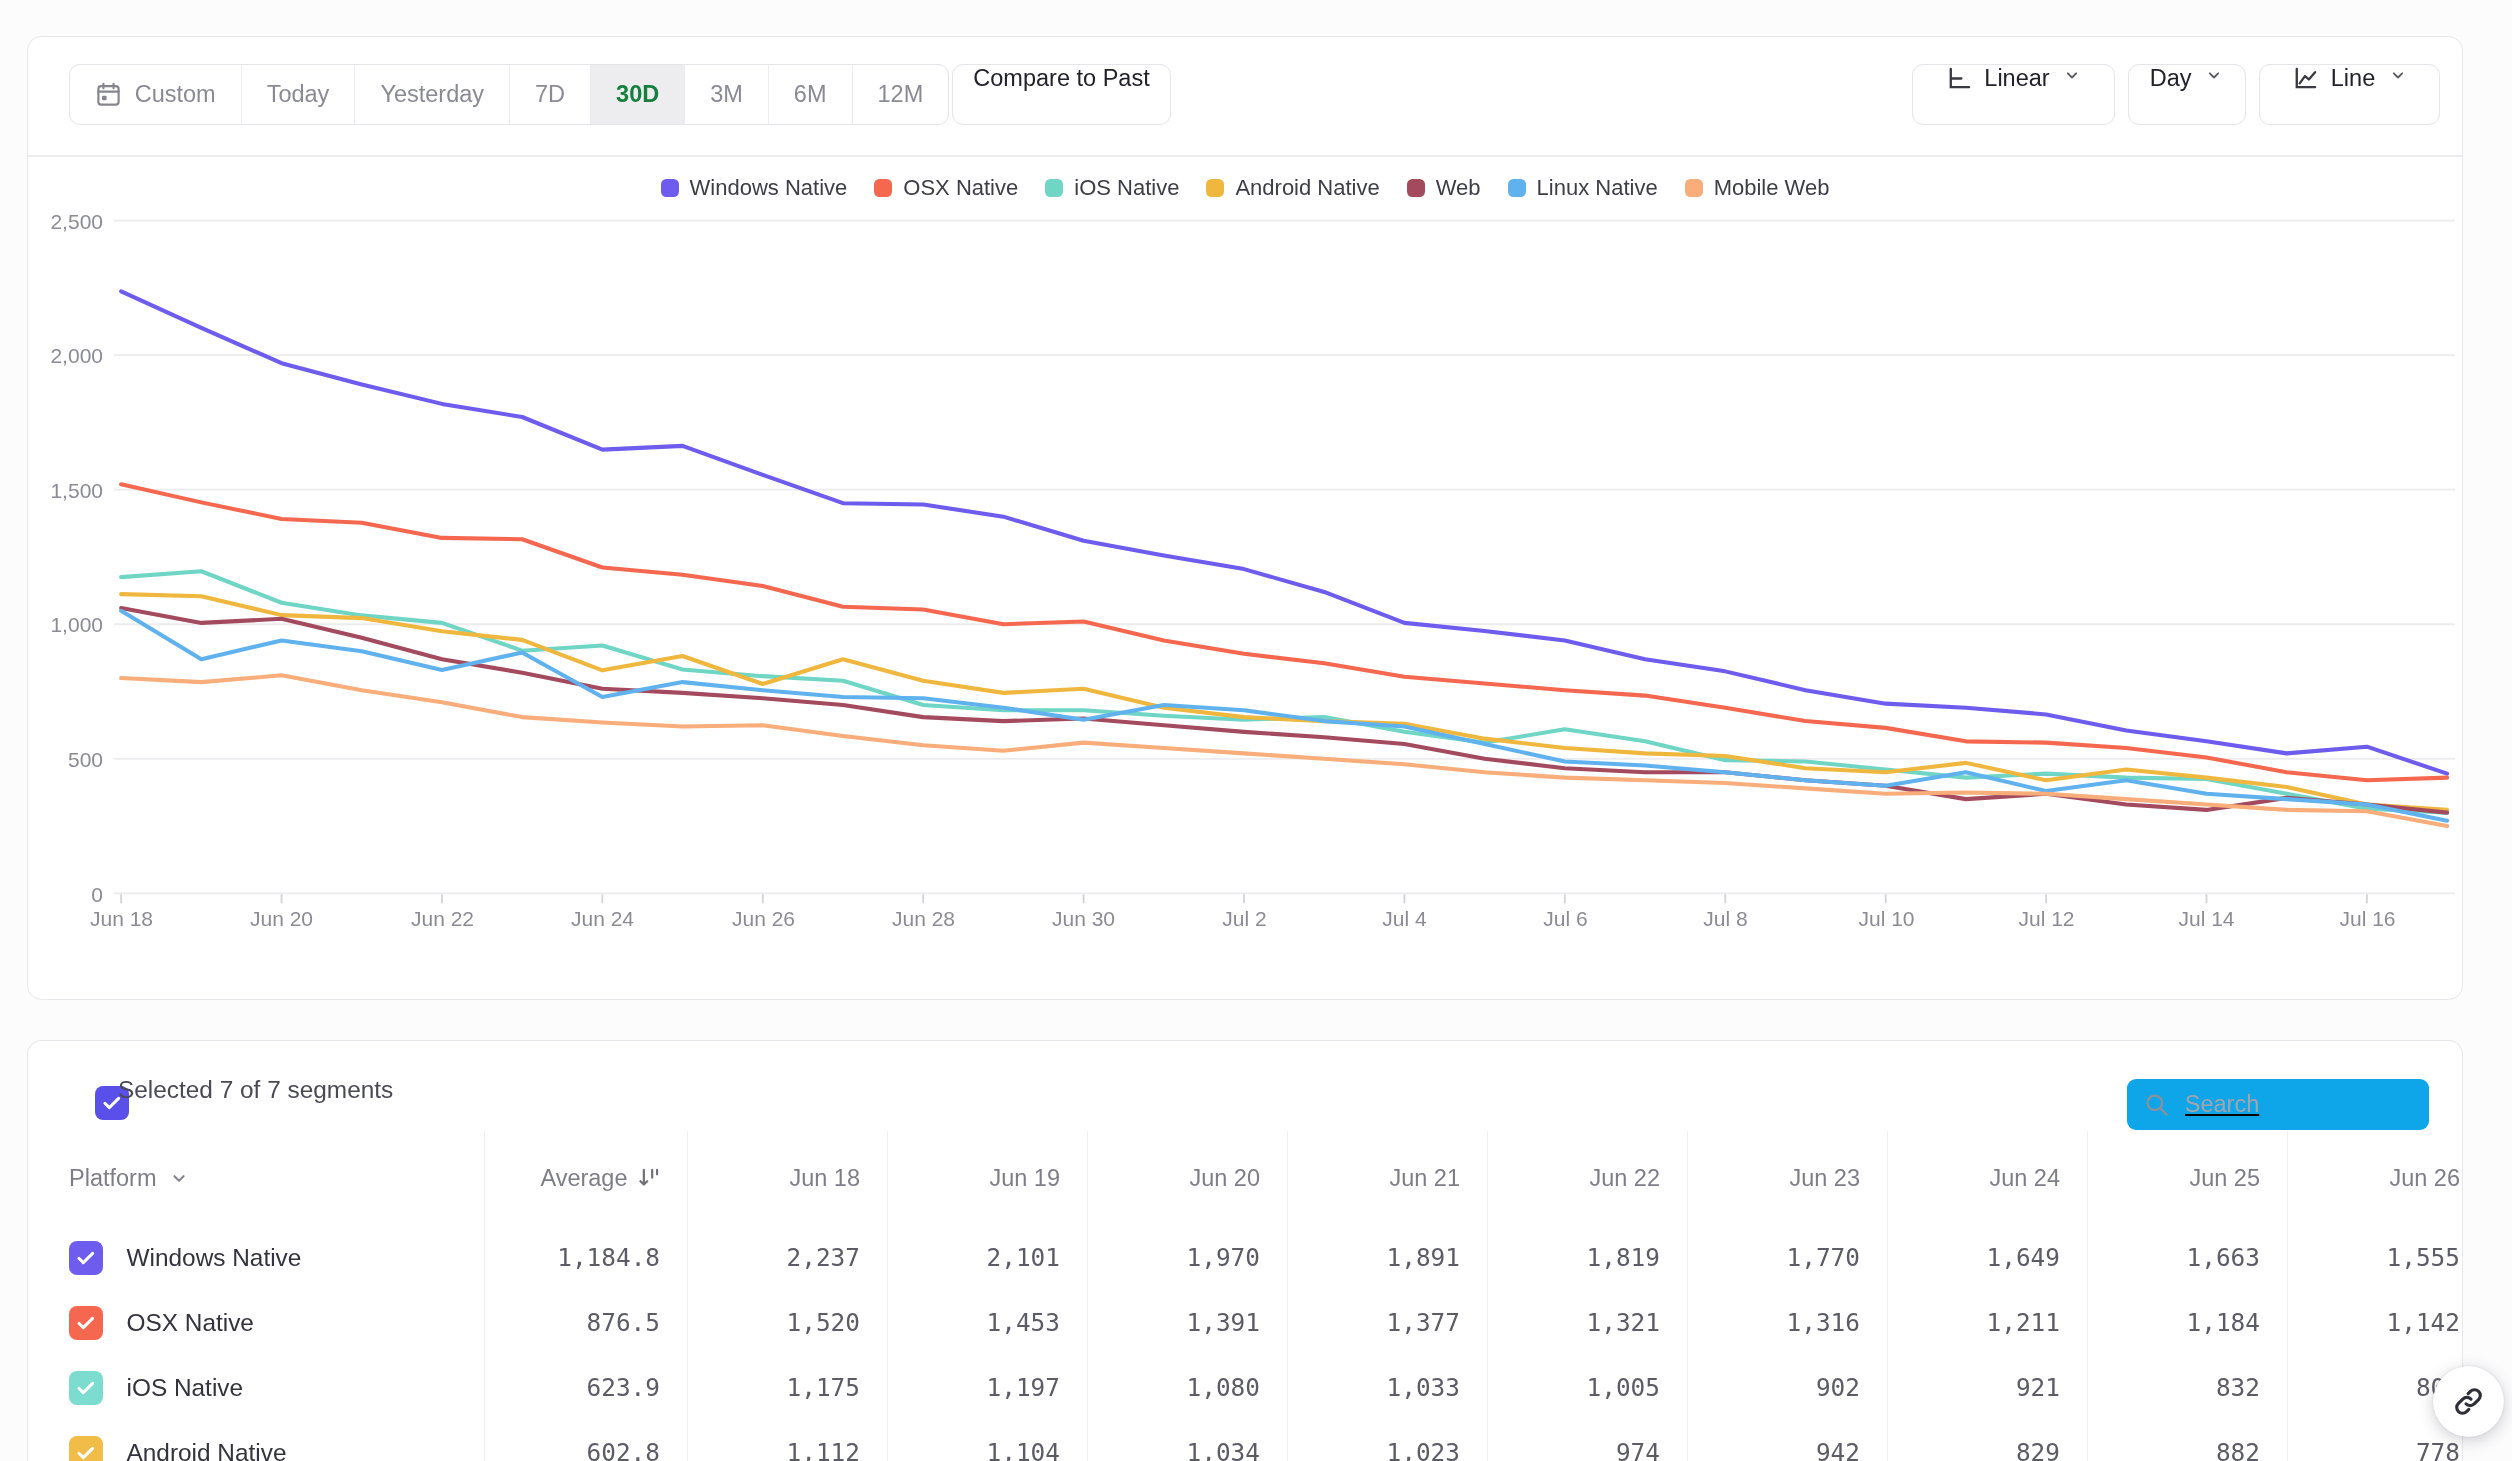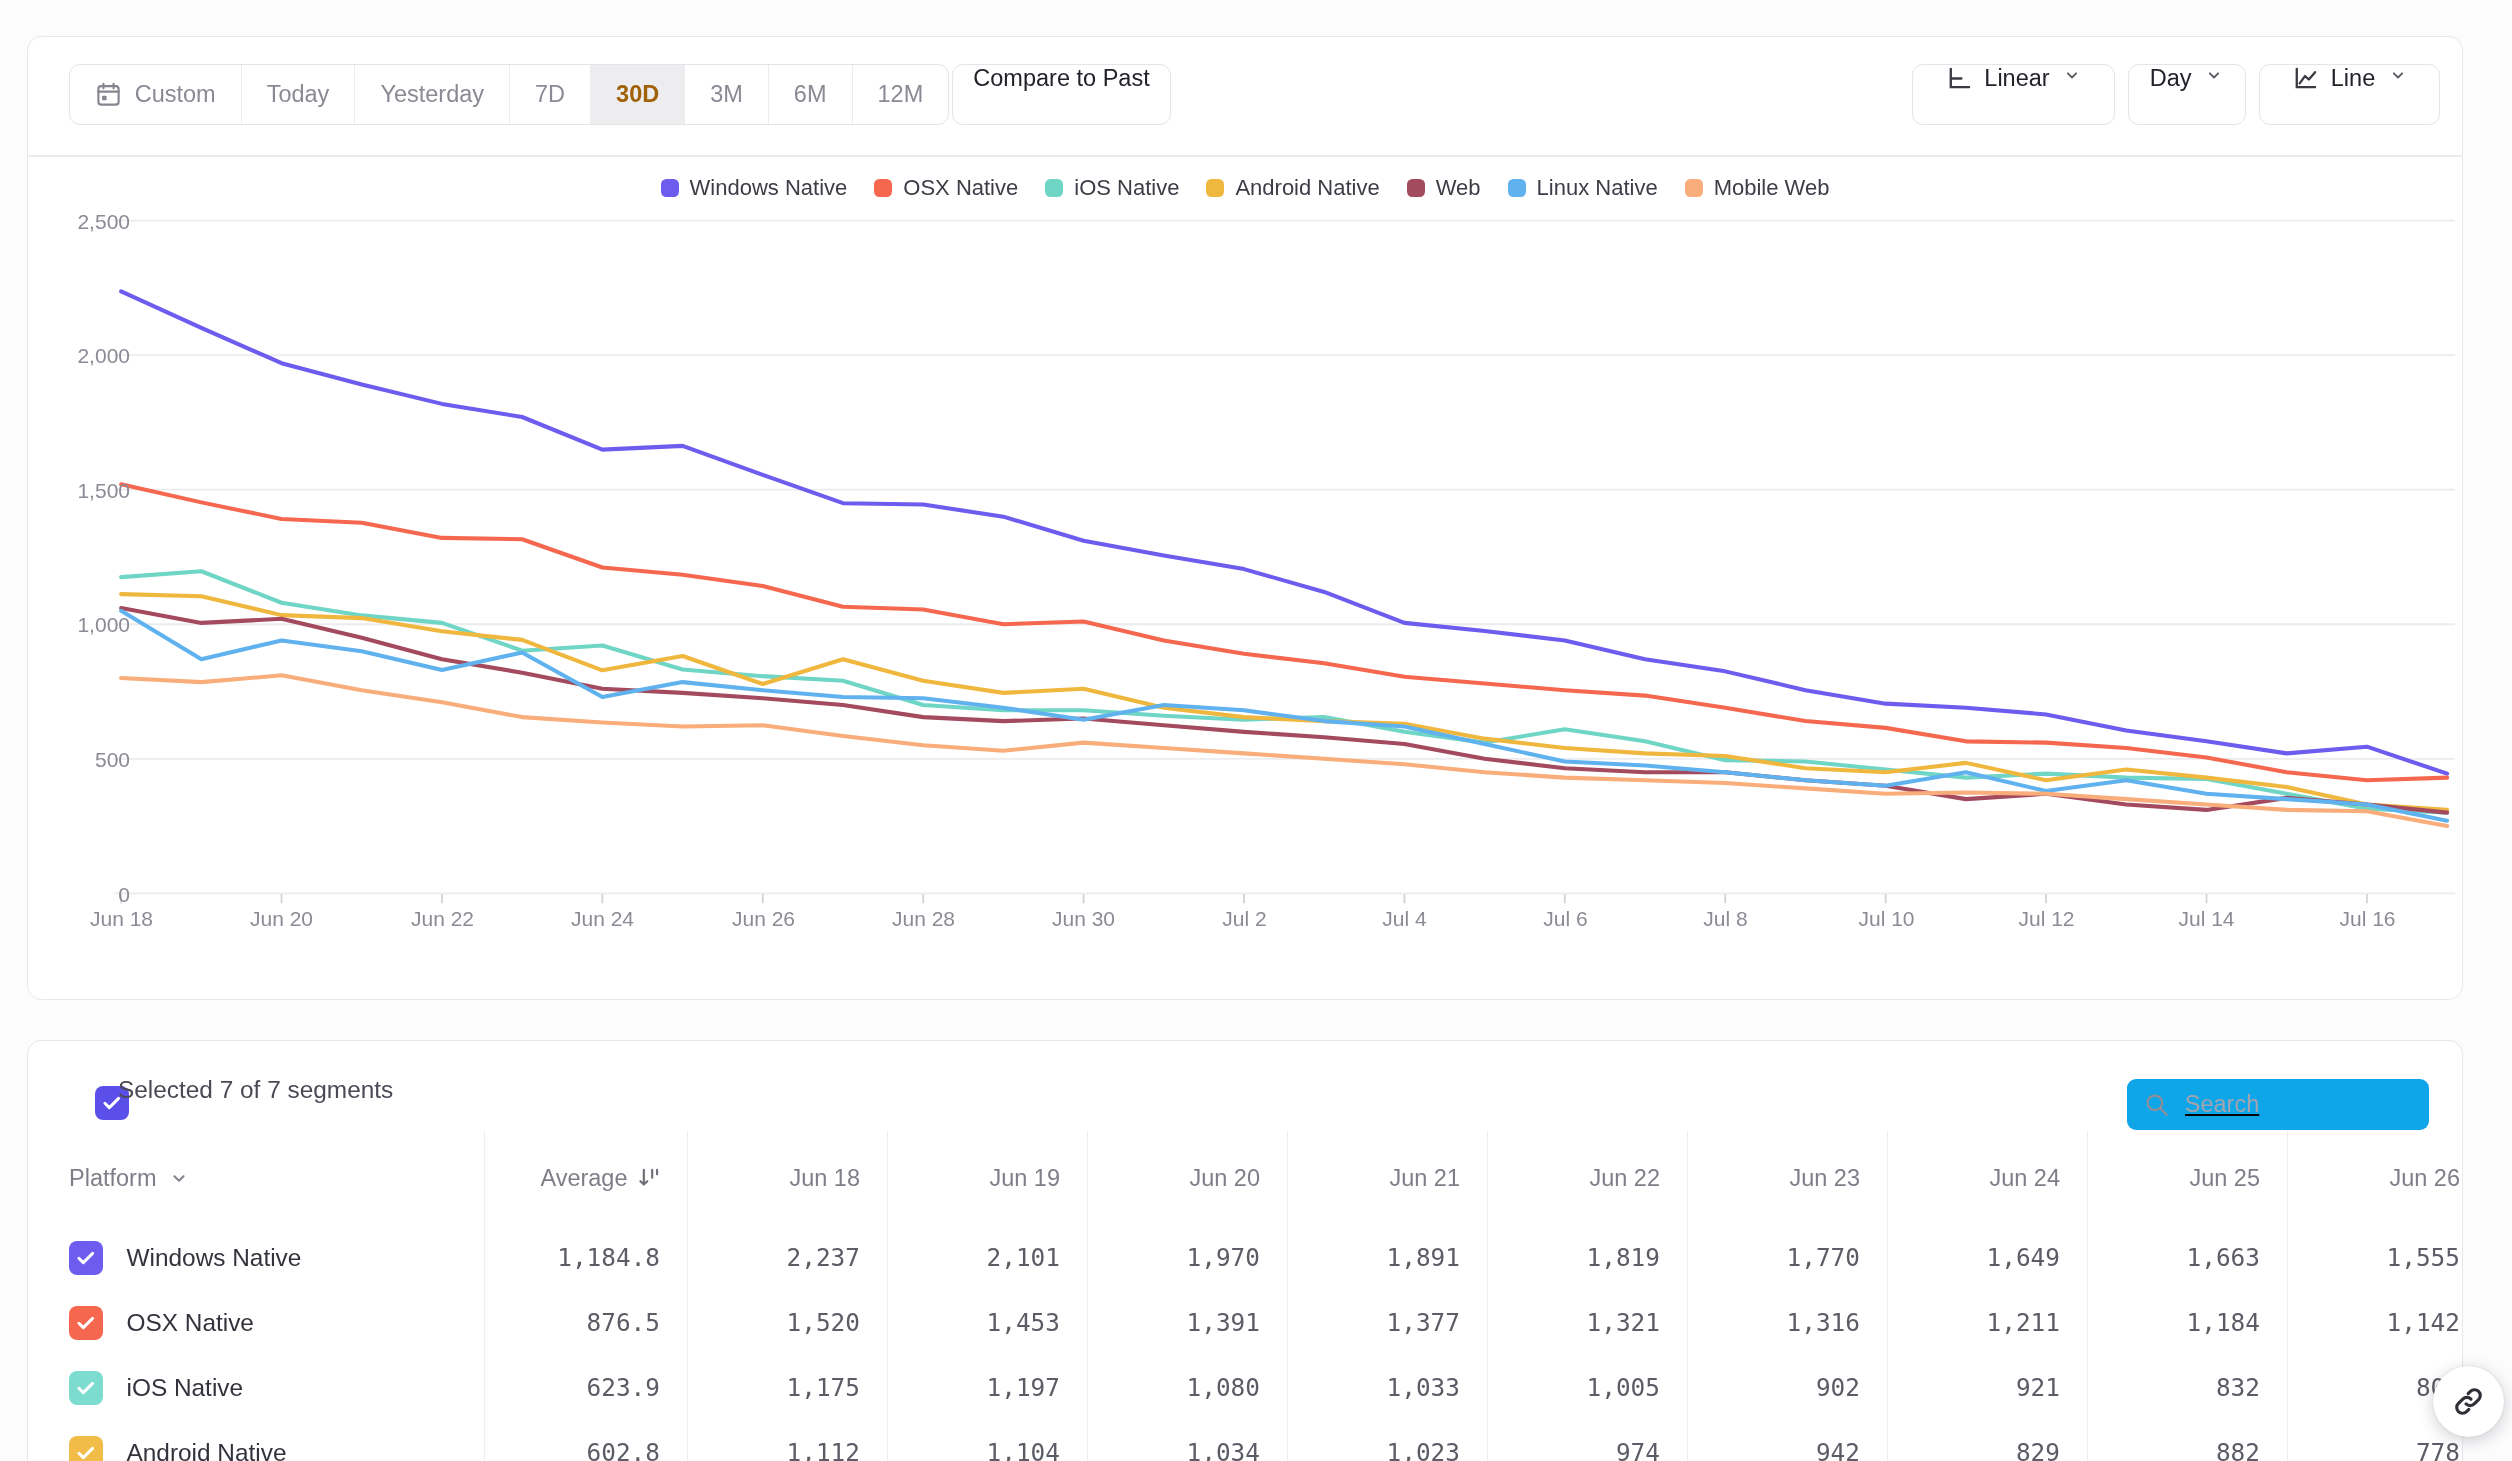--- a/index.html
+++ b/index.html
@@ -12,34 +12,34 @@
   #chart-card { top:36px; height:964px; }
   #table-card { top:1040px; height:488px; border-bottom:none; border-bottom-left-radius:0; border-bottom-right-radius:0; }
 
   
   .toolbar { position:absolute; top:27px; left:0; width:100%; height:61px; }
   .seg { position:absolute; left:41px; top:0; height:61px; display:flex; align-items:stretch;
          background:#fff; border:1.8px solid #e4e4e9; border-radius:11px; overflow:hidden; }
   .seg-item { display:flex; align-items:center; gap:12.7px; padding:0 25px; font-size:23.5px;
               color:#8a8a94; border-right:1.8px solid #ececf0; cursor:pointer; white-space:nowrap; }
   .seg-item:last-child { border-right:none; }
-  .seg-item.active { background:#ededf0; color:#a16207; font-weight:bold; }
+  .seg-item.active { background:#ededf0; color:#15803d; font-weight:bold; }
   .btn { position:absolute; top:0; height:61px; display:flex; align-items:flex-start; justify-content:center;
          gap:12.7px; background:#fff; border:1.8px solid #e4e4e9; border-radius:11px;
          font-size:23.5px; color:#22222a; font-weight:500; cursor:pointer; white-space:nowrap; }
   .chev { width:20px; height:20px; }
 
   
   .toolbar-divider { position:absolute; top:118px; left:0; width:100%; height:1.8px; background:#ececef; }
   #legend { position:absolute; top:137px; left:0; width:100%; height:27px;
             display:flex; justify-content:center; align-items:center; gap:27px; }
   .legend-item { display:flex; align-items:center; gap:11px; font-size:22px; color:#3d3d47; cursor:pointer; }
   .legend-swatch { width:18px; height:18px; border-radius:5.4px; }
   #plot-svg { position:absolute; left:0; top:0; width:2436px; height:964px; }
-  .ylab { position:absolute; width:72px; left:30px; text-align:right;
+  .ylab { position:absolute; width:72px; left:3px; text-align:right;
           font-size:21px; color:#8b8b95; }
   .xlab { position:absolute; width:127px; text-align:center; top:870px;
           font-size:21px; color:#8b8b95; }
 
   
   .cbox { position:absolute; width:34px; height:34px; border-radius:8.1px;
           display:flex; align-items:center; justify-content:center; cursor:pointer; }
   #selected-label { position:absolute; left:90px; top:35px; font-size:24.4px; color:#4a4a55; }
   #search-wrap { position:absolute; right:33px; top:38px; width:302px; height:51px;
                  background:#0ea5e9; border-radius:9px; display:flex; align-items:center; padding:0 16.3px;text-decoration:underline; }

